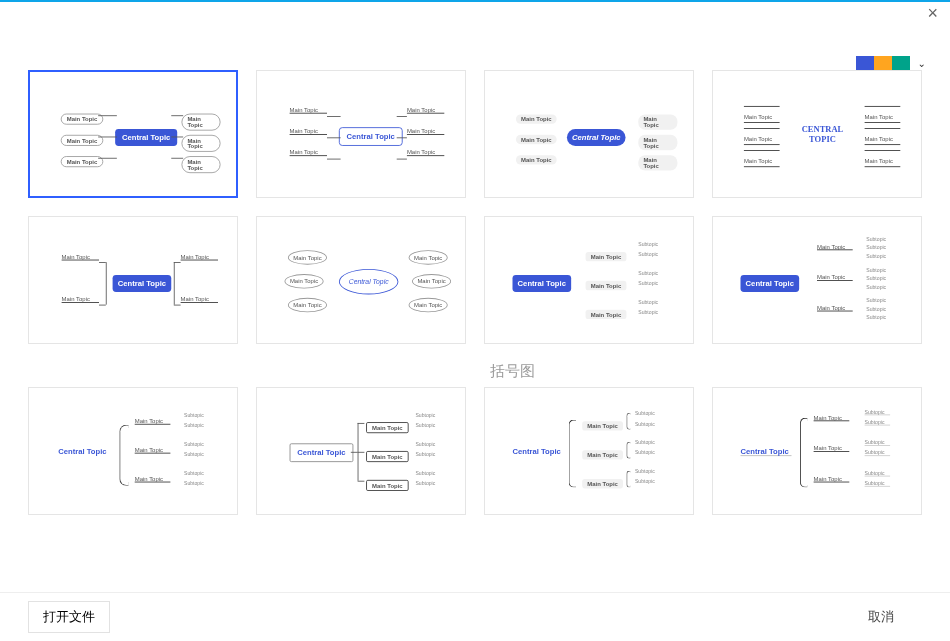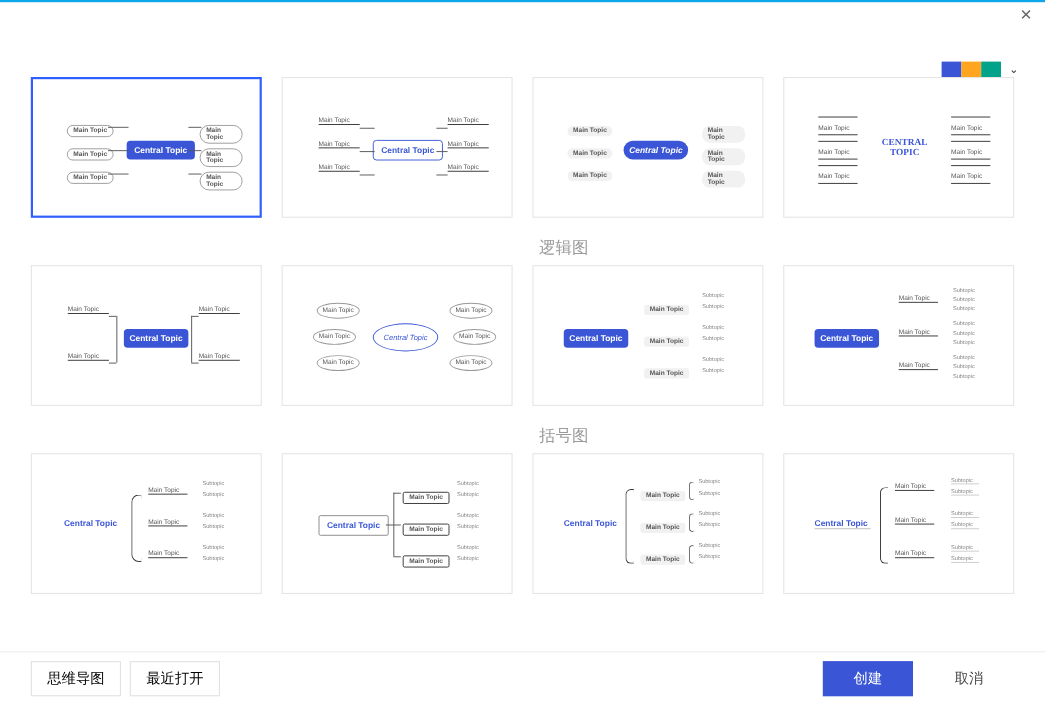--- a/index.html
+++ b/index.html
@@ -162,24 +162,20 @@
         <div class="abs" style="left:18px;top:56px;width:42px;"><span style="display:block;border-top:1px solid #333;height:0;"></span><span class="leaf">Main Topic</span><span style="display:block;border-top:1px solid #333;height:0;"></span></div>
         <div class="abs" style="left:18px;top:82px;width:42px;"><span style="display:block;border-top:1px solid #333;height:0;"></span><span class="leaf">Main Topic</span><span style="display:block;border-top:1px solid #333;height:0;"></span></div>
         <div class="abs" style="left:160px;top:30px;width:42px;"><span style="display:block;border-top:1px solid #333;height:0;"></span><span class="leaf">Main Topic</span><span style="display:block;border-top:1px solid #333;height:0;"></span></div>
         <div class="abs" style="left:160px;top:56px;width:42px;"><span style="display:block;border-top:1px solid #333;height:0;"></span><span class="leaf">Main Topic</span><span style="display:block;border-top:1px solid #333;height:0;"></span></div>
         <div class="abs" style="left:160px;top:82px;width:42px;"><span style="display:block;border-top:1px solid #333;height:0;"></span><span class="leaf">Main Topic</span><span style="display:block;border-top:1px solid #333;height:0;"></span></div>
       </div>
     </div>
 
   </div>
 
-  <div style="display:flex;gap:18px;">
-    <div style="width:440px;"></div>
-    <div class="section-title" style="margin-top:0;">逻辑图</div>
-  </div>
 
   <div class="row">
 
     <div class="card">
       <div class="thumb">
         <div class="abs" style="left:80px;top:56px;"><span class="pill blue" style="padding:5px 6px;">Central Topic</span></div>
         <div class="abs leaf" style="left:20px;top:32px;width:44px;"><span>Main Topic</span><span class="ln"></span></div>
         <div class="abs leaf" style="left:20px;top:82px;width:44px;"><span>Main Topic</span><span class="ln"></span></div>
         <div class="abs leaf" style="left:160px;top:32px;width:44px;"><span>Main Topic</span><span class="ln"></span></div>
         <div class="abs leaf" style="left:160px;top:82px;width:44px;"><span>Main Topic</span><span class="ln"></span></div>
@@ -349,18 +345,16 @@
         <div class="abs tiny" style="left:160px;top:62px;border-bottom:1px solid #ccc;width:30px;">Subtopic</div>
         <div class="abs tiny" style="left:160px;top:86px;border-bottom:1px solid #ccc;width:30px;">Subtopic</div>
         <div class="abs tiny" style="left:160px;top:98px;border-bottom:1px solid #ccc;width:30px;">Subtopic</div>
       </div>
     </div>
   </div>
 
 </div>
 
 <div class="footer">
-  <button class="link-btn">思维导图</button>
-  <button class="link-btn">最近打开</button>
+  <button class="link-btn">打开文件</button>
   <div class="spacer"></div>
-  <button class="btn primary">创建</button>
   <button class="btn secondary">取消</button>
 </div>
 
 </body></html>

